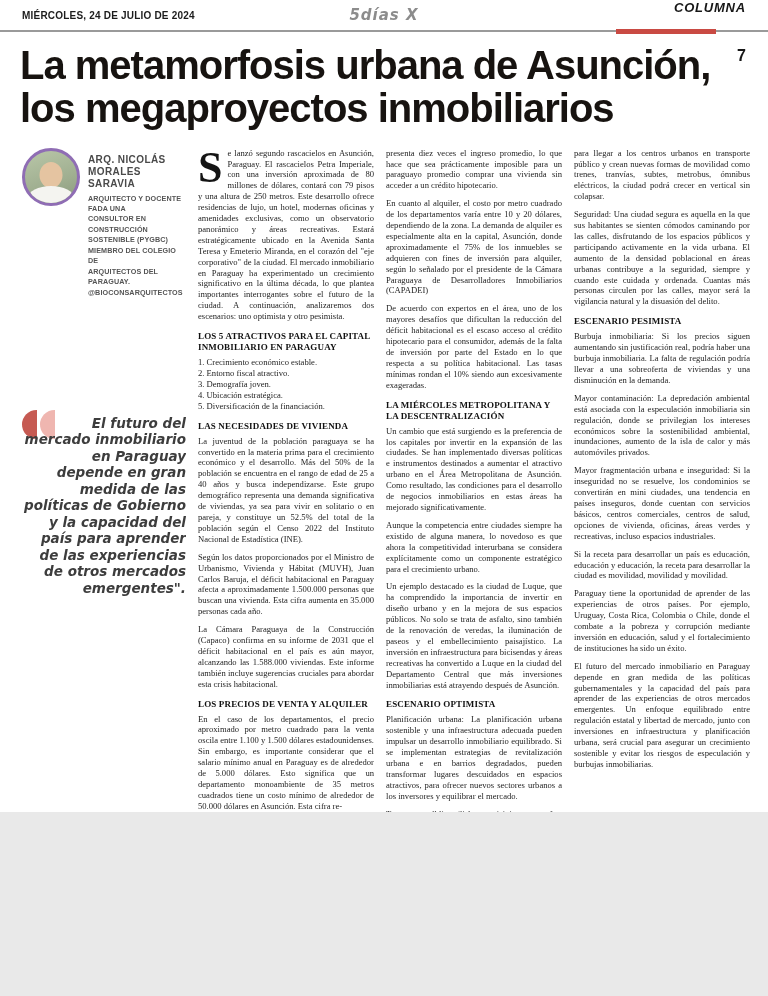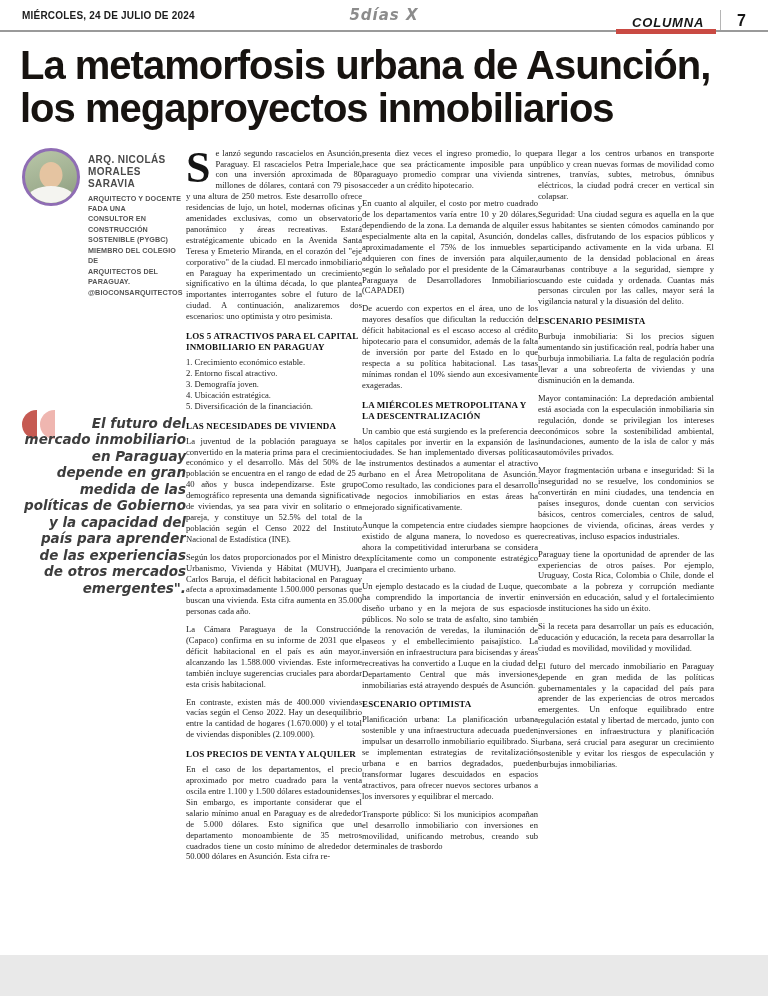--- a/index.html
+++ b/index.html
@@ -4,40 +4,40 @@
 <style>
   :root{
     --accent_red:#c94a43;
     --quote_dark:#c65a52;
     --quote_light:#efb6b0;
     --ring_purple:#8f6db4;
   }
   *{margin:0;padding:0;box-sizing:border-box;}
   html,body{background:#e9e9e9;}
   .page{
-    width:768px;height:955px;margin:0 auto;background:#ffffff;
+    width:768px;height:812px;margin:0 auto;background:#ffffff;
     overflow:hidden;position:relative;
     font-family:"Liberation Serif", serif;color:#222;
   }
   
   .header{
     position:relative;height:32px;padding:0 22px;
     display:flex;align-items:center;justify-content:space-between;
     border-bottom:2px solid #9a9a9a;
   }
   .header .date{
     font-family:"Liberation Sans", sans-serif;font-weight:700;
     font-size:10px;letter-spacing:.2px;color:#1c1c1c;
   }
   .header .logo{
     position:absolute;left:50%;transform:translateX(-50%);
     font-family:"DejaVu Sans", sans-serif;font-weight:700;font-style:italic;
     font-size:15px;letter-spacing:1px;color:#8c8c8c;
   }
-  .header .right{display:flex;align-items:flex-end;gap:16px;height:100%;}
+  .header .right{display:flex;align-items:flex-end;gap:16px;height:100%;flex-direction:column;}
   .header .section{
     font-family:"Liberation Sans", sans-serif;font-weight:700;font-style:italic;
     font-size:13px;letter-spacing:.8px;color:#161616;
   }
   .header .vdiv{width:1px;height:20px;background:#b5b5b5;}
   .header .pageno{
     font-family:"Liberation Sans", sans-serif;font-weight:700;font-size:16px;color:#161616;
   }
   .header .red-bar{
     position:absolute;bottom:-4px;right:52px;width:100px;height:5px;
@@ -45,21 +45,21 @@
   }
   
   .headline{
     padding:12px 20px 14px 20px;
     font-family:"Liberation Sans", sans-serif;font-weight:700;
     font-size:40px;line-height:1.07;letter-spacing:-1px;color:#171310;
   }
   
   .content{
     display:grid;grid-template-columns:164px 176px 176px 176px;
-    padding:4px 18px 0 22px;
+    column-gap:12px;padding:4px 18px 0 22px;
   }
   .body-col{height:802px;overflow:hidden;text-align:justify;}
   .para{font-size:8.6px;line-height:10.9px;margin:0 0 7px 0;color:#242424;}
   .body-col h3{
     font-size:9px;line-height:11px;font-weight:700;letter-spacing:.15px;
     margin:9px 0 4px 0;color:#111;text-align:left;
   }
   .listline{font-size:8.6px;line-height:10.9px;margin:0;color:#242424;text-align:left;}
   .dropcap{
     float:left;font-weight:700;font-size:44px;line-height:33px;
@@ -155,21 +155,20 @@
       <h3>LOS 5 ATRACTIVOS PARA EL CAPITAL INMOBILIARIO EN PARAGUAY</h3>
       <p class="listline">1. Crecimiento económico estable.</p>
       <p class="listline">2. Entorno fiscal atractivo.</p>
       <p class="listline">3. Demografía joven.</p>
       <p class="listline">4. Ubicación estratégica.</p>
       <p class="listline">5. Diversificación de la financiación.</p>
       <h3>LAS NECESIDADES DE VIVIENDA</h3>
       <p class="para">La juventud de la población paraguaya se ha convertido en la materia prima para el crecimiento económico y el desarrollo. Más del 50% de la población se encuentra en el rango de edad de 25 a 40 años y busca independizarse. Este grupo demográfico representa una demanda significativa de viviendas, ya sea para vivir en solitario o en pareja, y constituye un 52.5% del total de la población según el Censo 2022 del Instituto Nacional de Estadística (INE).</p>
       <p class="para">Según los datos proporcionados por el Ministro de Urbanismo, Vivienda y Hábitat (MUVH), Juan Carlos Baruja, el déficit habitacional en Paraguay afecta a aproximadamente 1.500.000 personas que buscan una vivienda. Esta cifra aumenta en 35.000 personas cada año.</p>
       <p class="para">La Cámara Paraguaya de la Construcción (Capaco) confirma en su informe de 2031 que el déficit habitacional en el país es aún mayor, alcanzando las 1.588.000 viviendas. Este informe también incluye sugerencias cruciales para abordar esta crisis habitacional.</p>
-      <p class="para">En contraste, existen más de 400.000 viviendas vacías según el Censo 2022. Hay un desequilibrio entre la cantidad de hogares (1.670.000) y el total de viviendas disponibles (2.109.000).</p>
       <h3>LOS PRECIOS DE VENTA Y ALQUILER</h3>
       <p class="para">En el caso de los departamentos, el precio aproximado por metro cuadrado para la venta oscila entre 1.100 y 1.500 dólares estadounidenses. Sin embargo, es importante considerar que el salario mínimo anual en Paraguay es de alrededor de 5.000 dólares. Esto significa que un departamento monoambiente de 35 metros cuadrados tiene un costo mínimo de alrededor de 50.000 dólares en Asunción. Esta cifra re-</p>
     </div>
 
     <div class="body-col">
       <p class="para">presenta diez veces el ingreso promedio, lo que hace que sea prácticamente imposible para un paraguayo promedio comprar una vivienda sin acceder a un crédito hipotecario.</p>
       <p class="para">En cuanto al alquiler, el costo por metro cuadrado de los departamentos varía entre 10 y 20 dólares, dependiendo de la zona. La demanda de alquiler es especialmente alta en la capital, Asunción, donde aproximadamente el 75% de los inmuebles se adquieren con fines de inversión para alquiler, según lo señalado por el presidente de la Cámara Paraguaya de Desarrolladores Inmobiliarios (CAPADEI)</p>
       <p class="para">De acuerdo con expertos en el área, uno de los mayores desafíos que dificultan la reducción del déficit habitacional es el escaso acceso al crédito hipotecario para el consumidor, además de la falta de inversión por parte del Estado en lo que respecta a su política habitacional. Las tasas mínimas rondan el 10% siendo aun excesivamente exageradas.</p>
       <h3>LA MIÉRCOLES METROPOLITANA Y LA DESCENTRALIZACIÓN</h3>
       <p class="para">Un cambio que está surgiendo es la preferencia de los capitales por invertir en la expansión de las ciudades. Se han implementado diversas políticas e instrumentos destinados a aumentar el atractivo urbano en el Área Metropolitana de Asunción. Como resultado, las condiciones para el desarrollo de negocios inmobiliarios en estas áreas ha mejorado significativamente.</p>
@@ -180,19 +179,19 @@
       <p class="para">Transporte público: Si los municipios acompañan el desarrollo inmobiliario con inversiones en movilidad, unificando metrobus, creando sub terminales de trasbordo</p>
     </div>
 
     <div class="body-col">
       <p class="para">para llegar a los centros urbanos en transporte público y crean nuevas formas de movilidad como trenes, tranvías, subtes, metrobus, ómnibus eléctricos, la ciudad podrá crecer en vertical sin colapsar.</p>
       <p class="para">Seguridad: Una ciudad segura es aquella en la que sus habitantes se sienten cómodos caminando por las calles, disfrutando de los espacios públicos y participando activamente en la vida urbana. El aumento de la densidad poblacional en áreas urbanas contribuye a la seguridad, siempre y cuando este cuidada y ordenada. Cuantas más personas circulen por las calles, mayor será la vigilancia natural y la disuasión del delito.</p>
       <h3>ESCENARIO PESIMISTA</h3>
       <p class="para">Burbuja inmobiliaria: Si los precios siguen aumentando sin justificación real, podría haber una burbuja inmobiliaria. La falta de regulación podría llevar a una sobreoferta de viviendas y una disminución en la demanda.</p>
       <p class="para">Mayor contaminación: La depredación ambiental está asociada con la especulación inmobiliaria sin regulación, donde se privilegian los intereses económicos sobre la sostenibilidad ambiental, inundaciones, aumento de la isla de calor y más automóviles privados.</p>
       <p class="para">Mayor fragmentación urbana e inseguridad: Si la inseguridad no se resuelve, los condominios se convertirán en mini ciudades, una tendencia en países inseguros, donde cuentan con servicios básicos, centros comerciales, centros de salud, opciones de vivienda, oficinas, áreas verdes y recreativas, incluso espacios industriales.</p>
+      <p class="para">Si la receta para desarrollar un país es educación, educación y educación, la receta para desarrollar la ciudad es movilidad, movilidad y movilidad.</p>
       <p class="para">Paraguay tiene la oportunidad de aprender de las experiencias de otros países. Por ejemplo, Uruguay, Costa Rica, Colombia o Chile, donde el combate a la pobreza y corrupción mediante inversión en educación, salud y el fortalecimiento de instituciones ha sido un éxito.</p>
-      <p class="para">Si la receta para desarrollar un país es educación, educación y educación, la receta para desarrollar la ciudad es movilidad, movilidad y movilidad.</p>
       <p class="para">El futuro del mercado inmobiliario en Paraguay depende en gran medida de las políticas gubernamentales y la capacidad del país para aprender de las experiencias de otros mercados emergentes. Un enfoque equilibrado entre regulación estatal y libertad de mercado, junto con inversiones en infraestructura y planificación urbana, será crucial para asegurar un crecimiento sostenible y evitar los riesgos de especulación y burbujas inmobiliarias.</p>
     </div>
 
   </div>
 </div>
 
 </body></html>

